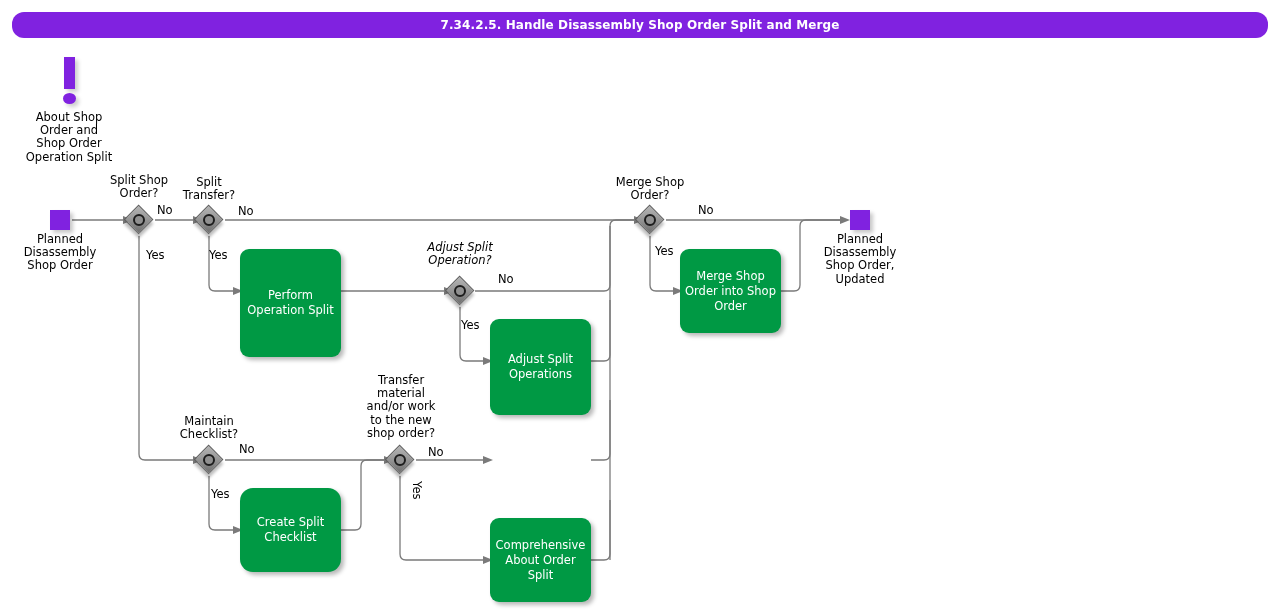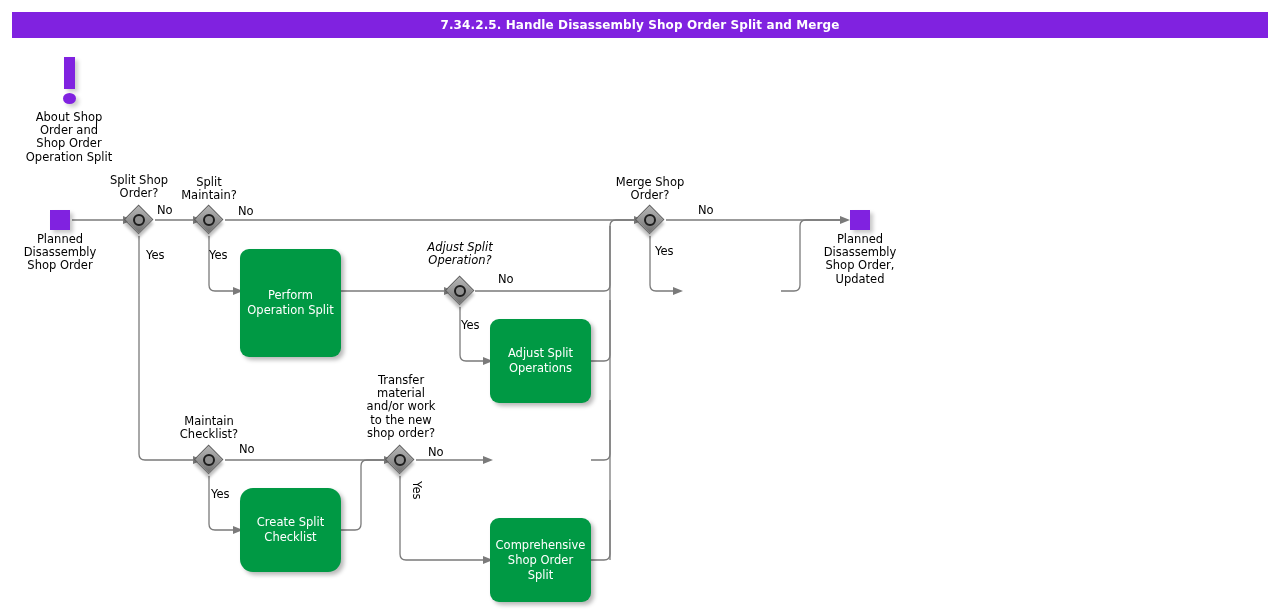--- a/index.html
+++ b/index.html
@@ -9,20 +9,21 @@
   }
   #canvas{position:absolute;left:0;top:0;width:1280px;height:610px;}
 
   
   .titlebar{
     position:absolute;left:12px;top:12px;width:1256px;height:26px;
     background:#8022E0;color:#ffffff;
     font-size:12px;font-weight:bold;
     display:flex;align-items:center;justify-content:center;
     letter-spacing:0.1px;
+    border-radius:12px;
   }
 
   
   svg.wires{position:absolute;left:0;top:0;width:1280px;height:610px;pointer-events:none;}
   svg.wires path{fill:none;stroke:#7a7a7a;stroke-width:1.3;}
   svg.wires polygon.arrow{fill:#7a7a7a;stroke:none;}
 
   
   .node{position:absolute;}
 
@@ -171,48 +172,51 @@
   <div class="cap" style="left:89px;top:174px;width:100px;">Split Shop
 Order?</div>
   <div class="edgelbl" style="left:157px;top:204px;">No</div>
   <div class="edgelbl" style="left:146px;top:249px;">Yes</div>
 
   <div class="node gw" style="left:194px;top:205px;">
     <div class="dia"></div>
     <div class="ring"></div>
   </div>
   <div class="cap" style="left:159px;top:176px;width:100px;">Split
-Maintain?</div>
+Transfer?</div>
   <div class="edgelbl" style="left:238px;top:205px;">No</div>
   <div class="edgelbl" style="left:209px;top:249px;">Yes</div>
 
   <div class="node task" style="left:240px;top:249px;width:101px;height:108px;">Perform
 Operation Split</div>
 
   <div class="node gw" style="left:445px;top:276px;">
     <div class="dia"></div>
     <div class="ring"></div>
   </div>
   <div class="cap" style="left:410px;top:241px;width:100px;font-style:italic;">Adjust Split
 Operation?</div>
   <div class="edgelbl" style="left:498px;top:273px;">No</div>
   <div class="edgelbl" style="left:461px;top:319px;">Yes</div>
 
-  <div class="node task" style="left:490px;top:319px;width:101px;height:84px;">Adjust Split
+  <div class="node task" style="left:490px;top:319px;width:101px;height:96px;">Adjust Split
 Operations</div>
 
   <div class="node gw" style="left:635px;top:205px;">
     <div class="dia"></div>
     <div class="ring"></div>
   </div>
   <div class="cap" style="left:600px;top:176px;width:100px;">Merge Shop
 Order?</div>
   <div class="edgelbl" style="left:698px;top:204px;">No</div>
   <div class="edgelbl" style="left:655px;top:245px;">Yes</div>
 
+  <div class="node task" style="left:680px;top:249px;width:101px;height:84px;">Merge Shop
+Order into Shop
+Order</div>
 
   <div class="node evt" style="left:850px;top:210px;"></div>
   <div class="cap" style="left:800px;top:233px;width:120px;">Planned
 Disassembly
 Shop Order,
 Updated</div>
 
   <div class="node gw" style="left:194px;top:445px;">
     <div class="dia"></div>
     <div class="ring"></div>
@@ -232,15 +236,15 @@
   <div class="cap" style="left:355px;top:374px;width:92px;">Transfer
 material
 and/or work
 to the new
 shop order?</div>
   <div class="edgelbl" style="left:428px;top:446px;">No</div>
   <div class="edgelbl vert" style="left:423px;top:481px;">Yes</div>
 
 
   <div class="node task" style="left:490px;top:518px;width:101px;height:84px;">Comprehensive
-Shop Order Split</div>
+About Order Split</div>
 
 </div>
 
 </body></html>

